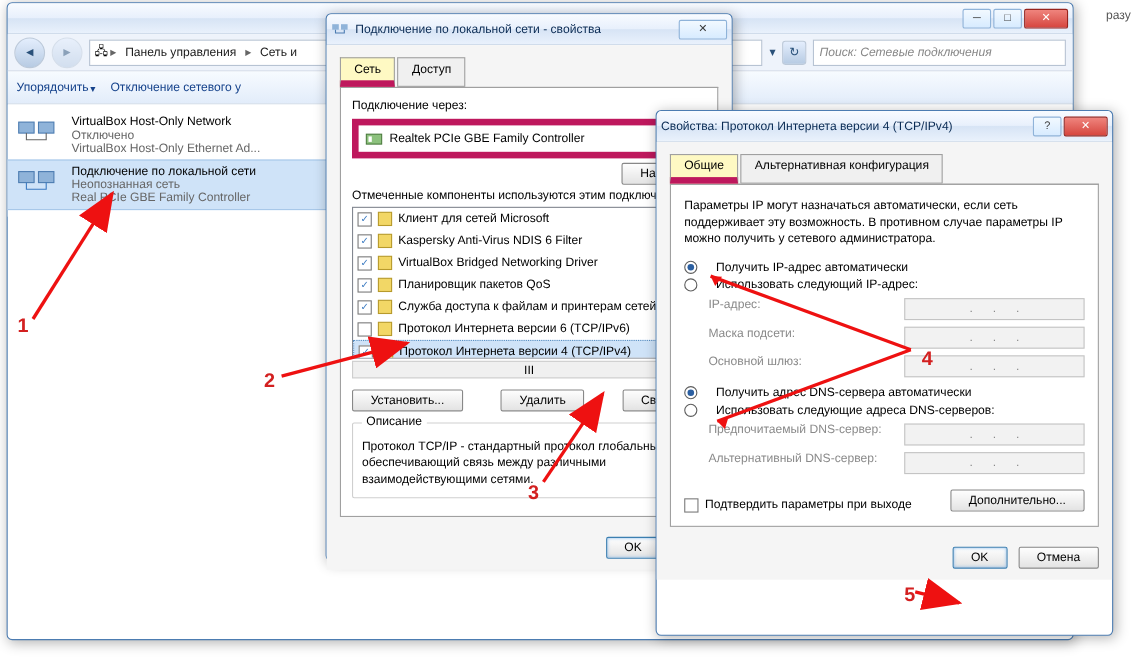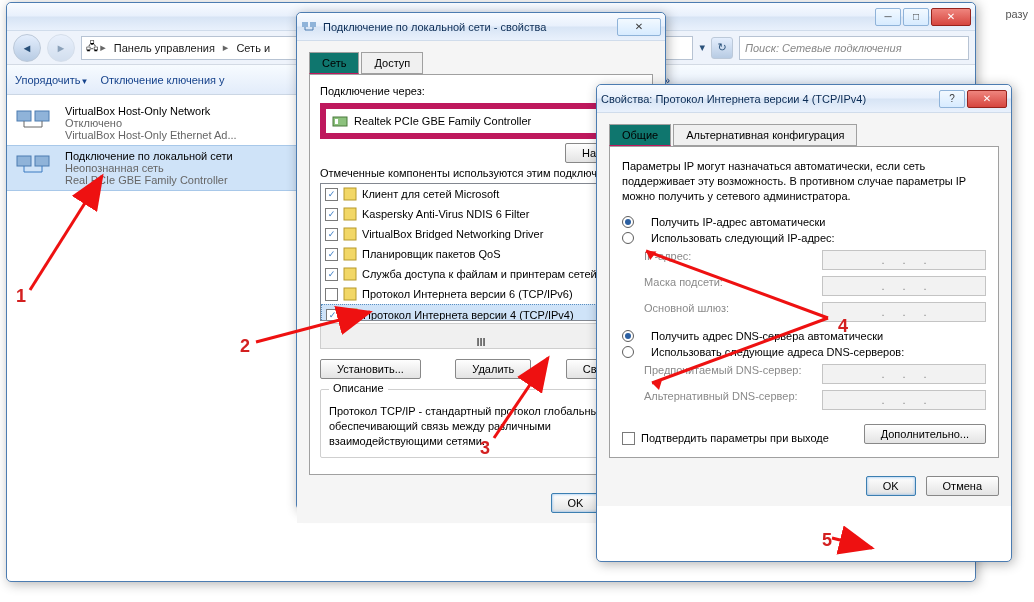--- a/index.html
+++ b/index.html
@@ -24,33 +24,33 @@
 .net-item{display:flex;align-items:flex-start;padding:4px 8px;gap:10px}
 .net-item.selected{background:#cfe3f8;border-top:1px solid #a8c8e9;border-bottom:1px solid #a8c8e9}
 .net-icon{width:40px;height:32px;display:flex;align-items:center;justify-content:center}
 .net-text .name{color:#000}
 .net-text .status{color:#666}
 .net-text .detail{color:#666}
 
 .prop-body{padding:10px 12px;background:#f5f5f5}
 .tabs{display:flex;border-bottom:1px solid #a0a0a0;position:relative;top:1px}
 .tab{padding:4px 12px;border:1px solid #a0a0a0;background:#fff;margin-right:2px;cursor:pointer}
-.tab.active{border-bottom:1px solid #be185d;background:#0f766e}
+.tab.active{border-bottom:6px solid #be185d;background:#fef9c3}
 .tab.inactive{background:#f0f0f0}
 .tab-panel{border:1px solid #a0a0a0;background:#fff;padding:10px}
 .group{border:1px solid #cfcfcf;border-radius:2px;padding:8px;margin:6px 0;position:relative}
 .group .legend{position:absolute;top:-8px;left:8px;background:#fff;padding:0 4px}
 .readonly{border:6px solid #be185d;background:#fff;padding:4px 6px;display:flex;align-items:center;gap:6px}
 .btn{border:1px solid #888;background:linear-gradient(to bottom,#fefefe,#e3e3e3);padding:3px 16px;border-radius:2px;cursor:pointer;color:#000}
 .btn.focus{border:1px solid #3c7fb1;box-shadow:0 0 3px #7eb4ea inset}
 .list{border:1px solid #828790;background:#fff;height:138px;overflow:hidden}
 .li{display:flex;align-items:center;padding:2px 4px;gap:4px}
 .cb{width:13px;height:13px;border:1px solid #7a7a7a;background:#fff;display:inline-flex;align-items:center;justify-content:center;font-size:9px;color:#3a7ac1}
 .proto-icon{width:16px;height:16px}
-.hbar{height:26px;border:1px solid #cecece;background:#f0f0f0;margin-top:2px;display:flex;align-items:flex-end;padding:0 0}
+.hbar{height:16px;border:1px solid #cecece;background:#f0f0f0;margin-top:2px;display:flex;align-items:flex-end;padding:0 0}
 .btnrow{display:flex;gap:12px;margin:10px 0;justify-content:space-between}
 .desc{margin-top:6px;line-height:1.35;color:#000}
 
 .radio{display:flex;align-items:center;gap:17px;margin:4px 0}
 .r{width:12px;height:12px;border:1px solid #5d5d5d;border-radius:50%;background:#fff;display:inline-flex;align-items:center;justify-content:center}
 .r.on::after{content:"";width:6px;height:6px;background:#2b5fa1;border-radius:50%}
 .field-grid{display:grid;grid-template-columns:170px 1fr;gap:6px 8px;margin:6px 0 2px 22px}
 .flabel{color:#8a8a8a}
 .ipbox{height:20px;border:1px solid #c4c4c4;background:#f2f2f2;display:flex;align-items:center;justify-content:center;gap:18px;color:#888}
 .chk-row{display:flex;align-items:center;gap:6px;margin-top:8px}
@@ -88,21 +88,21 @@
     </div>
     <span style="color:#2a517a">▾</span>
     <div class="navbtn" style="border-radius:3px;width:22px;height:22px">↻</div>
     <div class="search-box">Поиск: Сетевые подключения</div>
   </div>
   <div class="toolbar">
     <span class="tool">
         <span>Упорядочить</span>
         <span class="drop">▼</span>
       </span>
-    <span class="tool">Отключение ключения у</span>
+    <span class="tool">Отключение сетевого у</span>
     <span style="margin-left:360px;color:#15428b">ключения</span>
     <span style="color:#15428b;margin-left:6px">»</span>
   </div>
   <div class="content">
     <div class="net-item">
       <div class="net-icon">
           <svg viewBox="0 0 40 32">
             <rect x="2" y="6" width="14" height="10" fill="#8fb3d9" stroke="#4c7cb1"></rect>
             <rect x="20" y="6" width="14" height="10" fill="#8fb3d9" stroke="#4c7cb1"></rect>
             <path d="M9 16 v6 h18 v-6" fill="none" stroke="#666"></path>
@@ -225,21 +225,21 @@
         <div class="desc">Протокол TCP/IP - стандартный протокол глобальны обеспечивающий связь между различными взаимодействующими сетями.</div>
       </div>
     </div>
     <div class="bot-btns">
       <span class="btn focus">OK</span>
       <span class="btn">О</span>
     </div>
   </div>
 </div>
 
-<div class="win" style="left:596px;top:84px;width:416px;height:478px">
+<div class="win" style="left:596px;top:100px;width:416px;height:478px">
   <div class="titlebar">
     <span class="ttext">Свойства: Протокол Интернета версии 4 (TCP/IPv4)</span>
     <div class="wbtns">
       <div class="wb">?</div>
       <div class="wb close">✕</div>
     </div>
   </div>
   <div class="prop-body">
     <div class="tabs">
       <div class="tab active">Общие</div>

